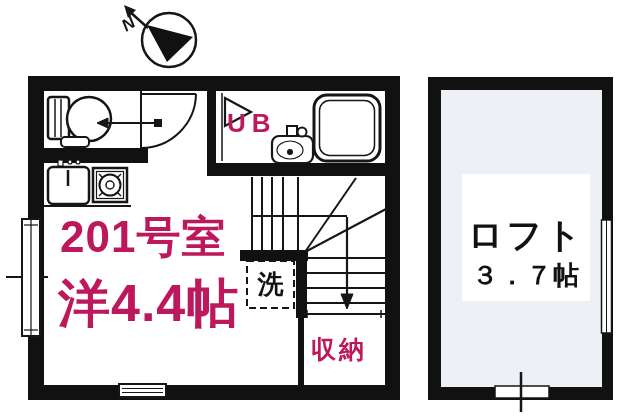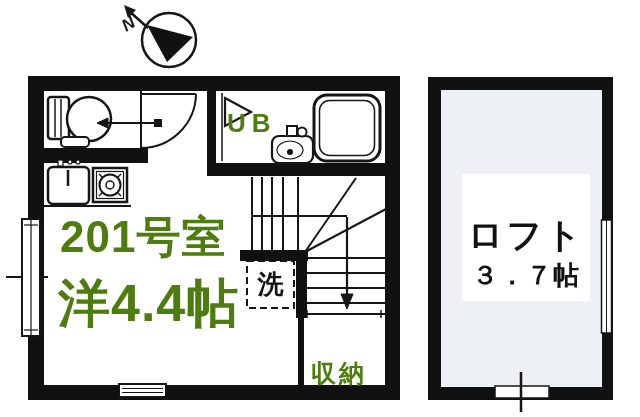--- a/index.html
+++ b/index.html
@@ -1,27 +1,27 @@
 <!DOCTYPE html>
 <html><head>
 <meta charset="utf-8">
 <style>
   html,body{margin:0;padding:0;background:#fff;}
   .canvas{
     position:relative;width:640px;height:417px;background:#ffffff;overflow:hidden;
     font-family:"Liberation Sans","DejaVu Sans",sans-serif;color:#111;
   }
   .canvas svg{position:absolute;left:0;top:0;}
-  .lbl{position:absolute;color:#4d7c0f;white-space:nowrap;line-height:1;}
+  .lbl{position:absolute;color:#be185d;white-space:nowrap;line-height:1;}
   .lbl-room-number{left:60px;top:215px;font-size:44px;font-weight:800;letter-spacing:1px;}
   .lbl-room-size{left:58px;top:277px;font-size:52px;font-weight:800;letter-spacing:1px;}
   .lbl-ub{left:227px;top:110px;font-size:26px;font-weight:700;letter-spacing:6px;}
   .washer-box{position:absolute;left:247px;top:261px;width:47px;height:47px;
     display:flex;align-items:center;justify-content:center;font-size:26px;font-weight:700;}
-  .lbl-storage{left:311px;top:337px;font-size:25px;font-weight:700;letter-spacing:3px;margin-top:24px;}
+  .lbl-storage{left:311px;top:337px;font-size:25px;font-weight:700;letter-spacing:3px;}
   .loft-label-box{position:absolute;left:462px;top:174px;width:128px;height:127px;background:#ffffff;
     display:flex;flex-direction:column;align-items:center;justify-content:center;gap:10px;}
   .loft-name{font-size:35px;font-weight:800;letter-spacing:3px;line-height:1;margin-top:29px;}
   .loft-size{font-size:26px;font-weight:800;letter-spacing:1px;line-height:1;}
 </style>
 </head>
 <body>
 
 <div class="canvas">
 

